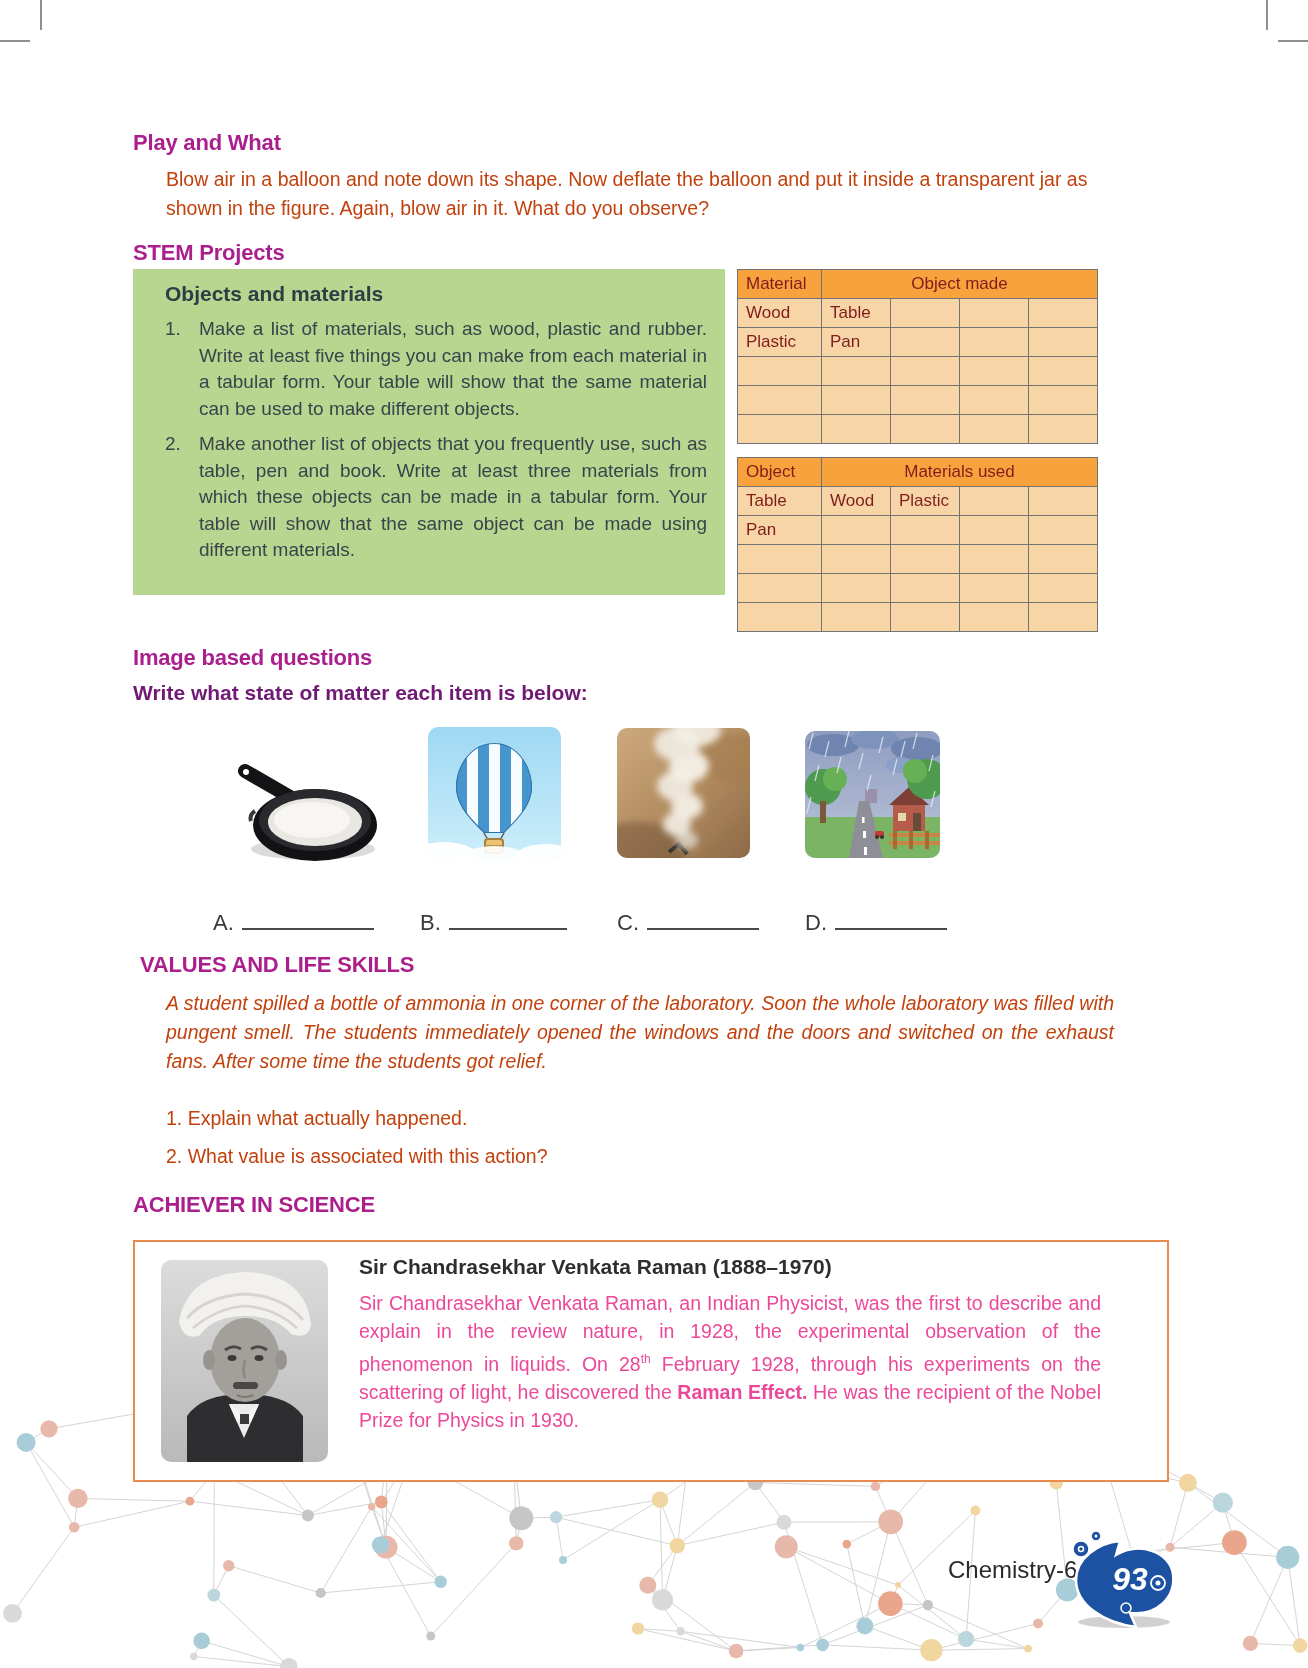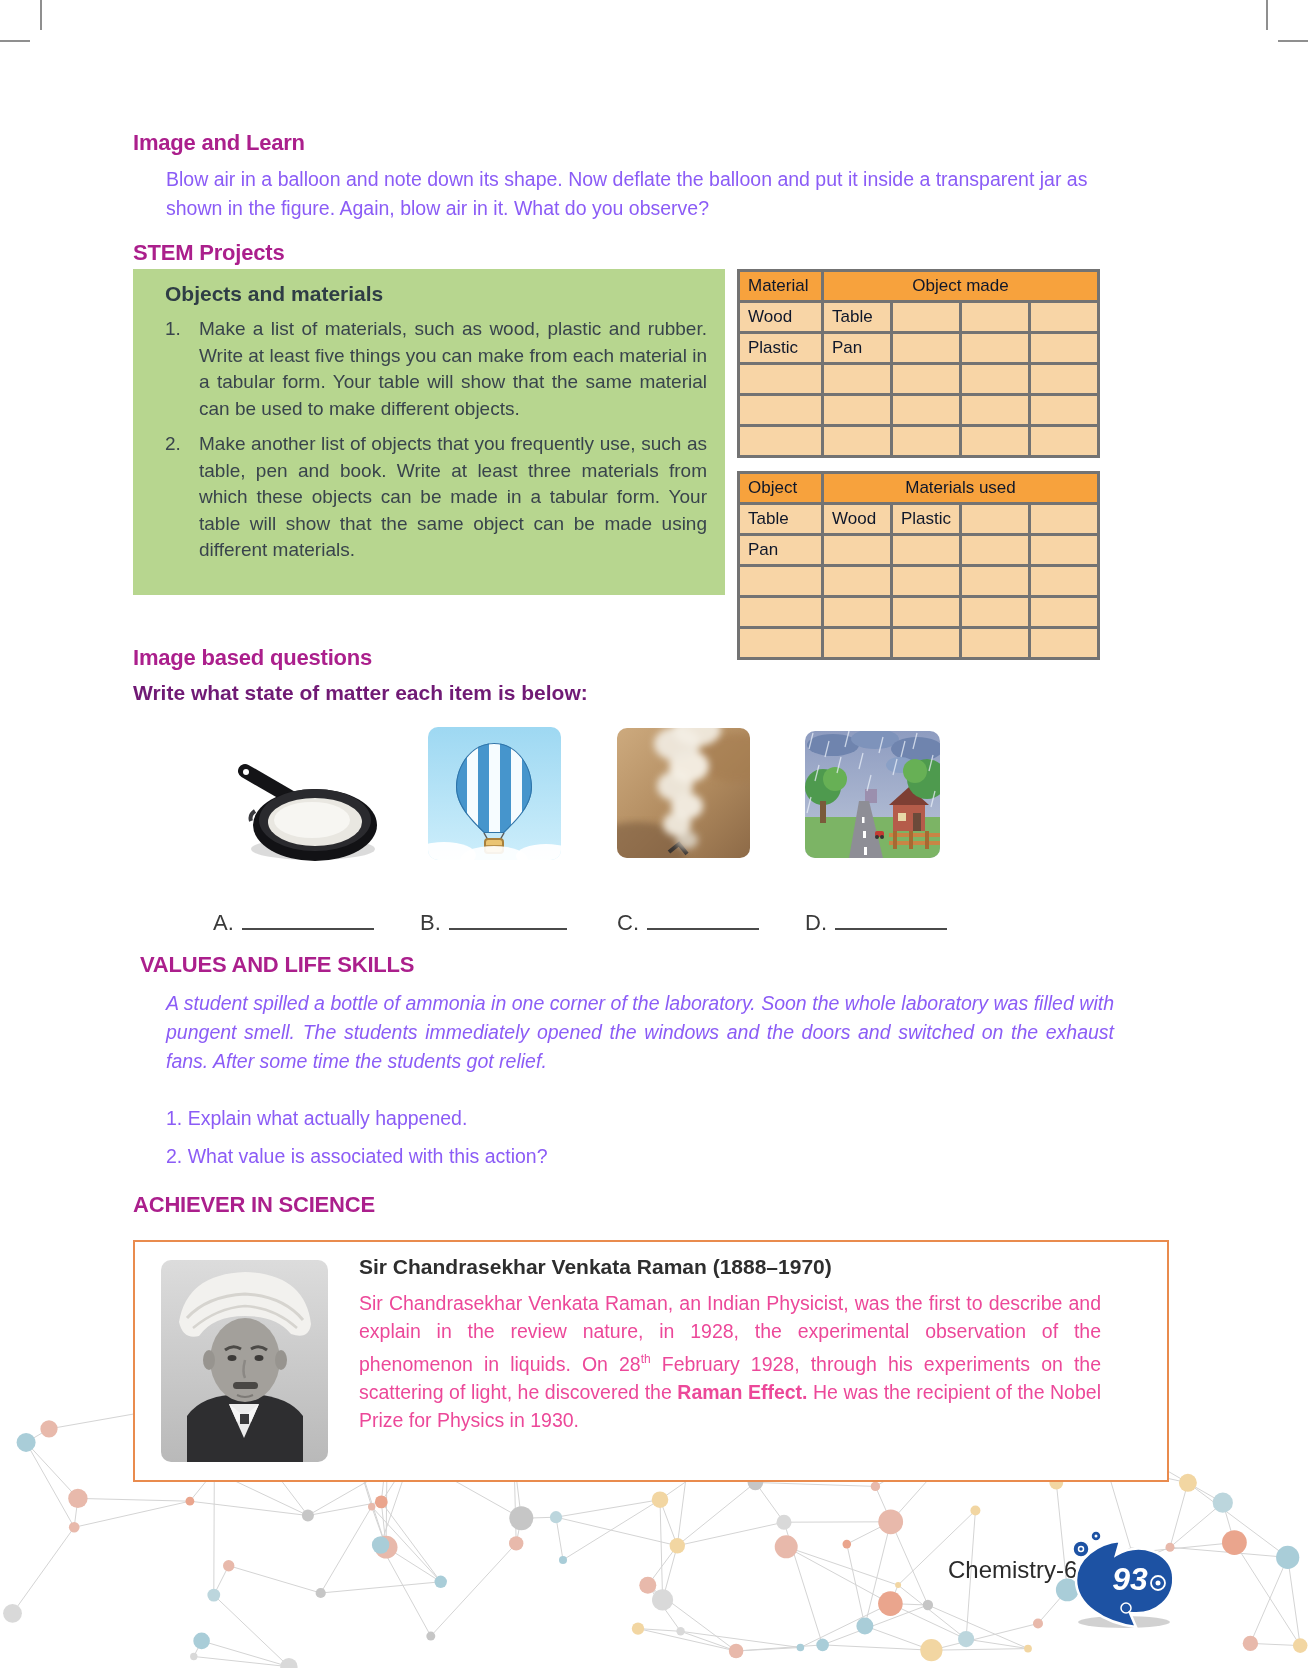--- a/index.html
+++ b/index.html
@@ -4,31 +4,31 @@
 <style>
   html,body{margin:0;padding:0;}
   body{
     width:1308px;height:1668px;position:relative;overflow:hidden;background:#ffffff;
     font-family:"Liberation Sans","DejaVu Sans",sans-serif;color:#3a3a3a;
   }
   .abs{position:absolute;}
   .h-magenta{color:#ab1f8c;font-weight:bold;font-size:22px;letter-spacing:-0.2px;}
   .crop{position:absolute;background:#8f8f8f;}
   
-  .bodytext{font-size:19.5px;line-height:29px;color:#8b5cf6;}
+  .bodytext{font-size:19.5px;line-height:29px;color:#c2410c;}
   
   #green-box{left:133px;top:269px;width:592px;height:326px;background:#b7d68f;box-sizing:border-box;padding:13px 18px 0 32px;}
   #green-box .box-title{font-size:21px;font-weight:bold;color:#2f3d45;margin:0 0 10px 0;}
   .gitem{display:flex;margin-bottom:9px;color:#39444c;}
   .gitem .num{width:34px;flex:none;font-size:19px;line-height:26.5px;}
   .gitem .txt{font-size:19px;line-height:26.5px;text-align:justify;}
   
   #tables-wrap{left:737px;top:269px;width:360px;}
   table.mat{border-collapse:collapse;width:360px;table-layout:fixed;}
-  table.mat th,table.mat td{border:3px solid #737373;height:28px;font-size:17px;font-weight:normal;color:#0f172a;padding:0 0 0 8px;text-align:left;overflow:hidden;}
+  table.mat th,table.mat td{border:1px solid #737373;height:28px;font-size:17px;font-weight:normal;color:#7f1d1d;padding:0 0 0 8px;text-align:left;overflow:hidden;}
   table.mat th{background:#f7a23d;}
   table.mat th.span{text-align:center;padding:0;}
   table.mat td{background:#f8d5a6;}
   table.mat col.c0{width:84px;}
   table.mat col.cn{width:69px;}
   .t2gap{margin-top:13px;}
   
   .qimg{position:absolute;border-radius:10px;overflow:hidden;}
   .ans{position:absolute;top:908px;font-size:22px;color:#3a3a3a;}
   .ans .blank{display:inline-block;border-bottom:2px solid #4a4a4a;height:20px;margin-left:8px;vertical-align:baseline;}
@@ -232,21 +232,21 @@
     <circle cx="846.8" cy="174.1" r="4.3" fill="#eaa58d"></circle>
     <circle cx="193.8" cy="286.5" r="3.7" fill="#d9d9d9"></circle>
     <circle cx="563.0" cy="189.9" r="4.0" fill="#a9cdd8"></circle>
     <circle cx="74.2" cy="157.3" r="5.3" fill="#e8b9ab"></circle>
     <circle cx="737.8" cy="75.7" r="12.7" fill="#a9cdd8"></circle>
     <circle cx="864.9" cy="255.9" r="8.5" fill="#a9cdd8"></circle>
     <circle cx="689.4" cy="103.1" r="3.8" fill="#eaa58d"></circle>
     <circle cx="77.9" cy="128.4" r="9.7" fill="#e8b9ab"></circle>
   </svg>
 
-<div class="abs z1 h-magenta" style="left:133px;top:130px;">Image and Learn</div>
+<div class="abs z1 h-magenta" style="left:133px;top:130px;">Play and What</div>
 <div class="abs z1 bodytext" style="left:166px;top:165px;width:952px;">Blow air in a balloon and note down its shape. Now deflate the balloon and put it inside a transparent jar as shown in the figure. Again, blow air in it. What do you observe?</div>
 
 <div class="abs z1 h-magenta" style="left:133px;top:240px;">STEM Projects</div>
 
 <div id="green-box" class="abs z1">
   <p class="box-title">Objects and materials</p>
   <div class="gitem">
     <span class="num">1.</span>
     <span class="txt">Make a list of materials, such as wood, plastic and rubber. Write at least five things you can make from each material in a tabular form. Your table will show that the same material can be used to make different objects.</span>
   </div>

